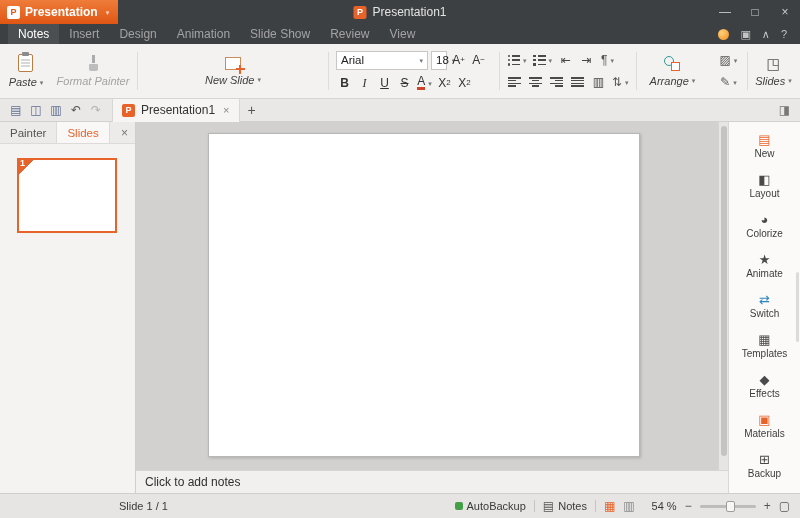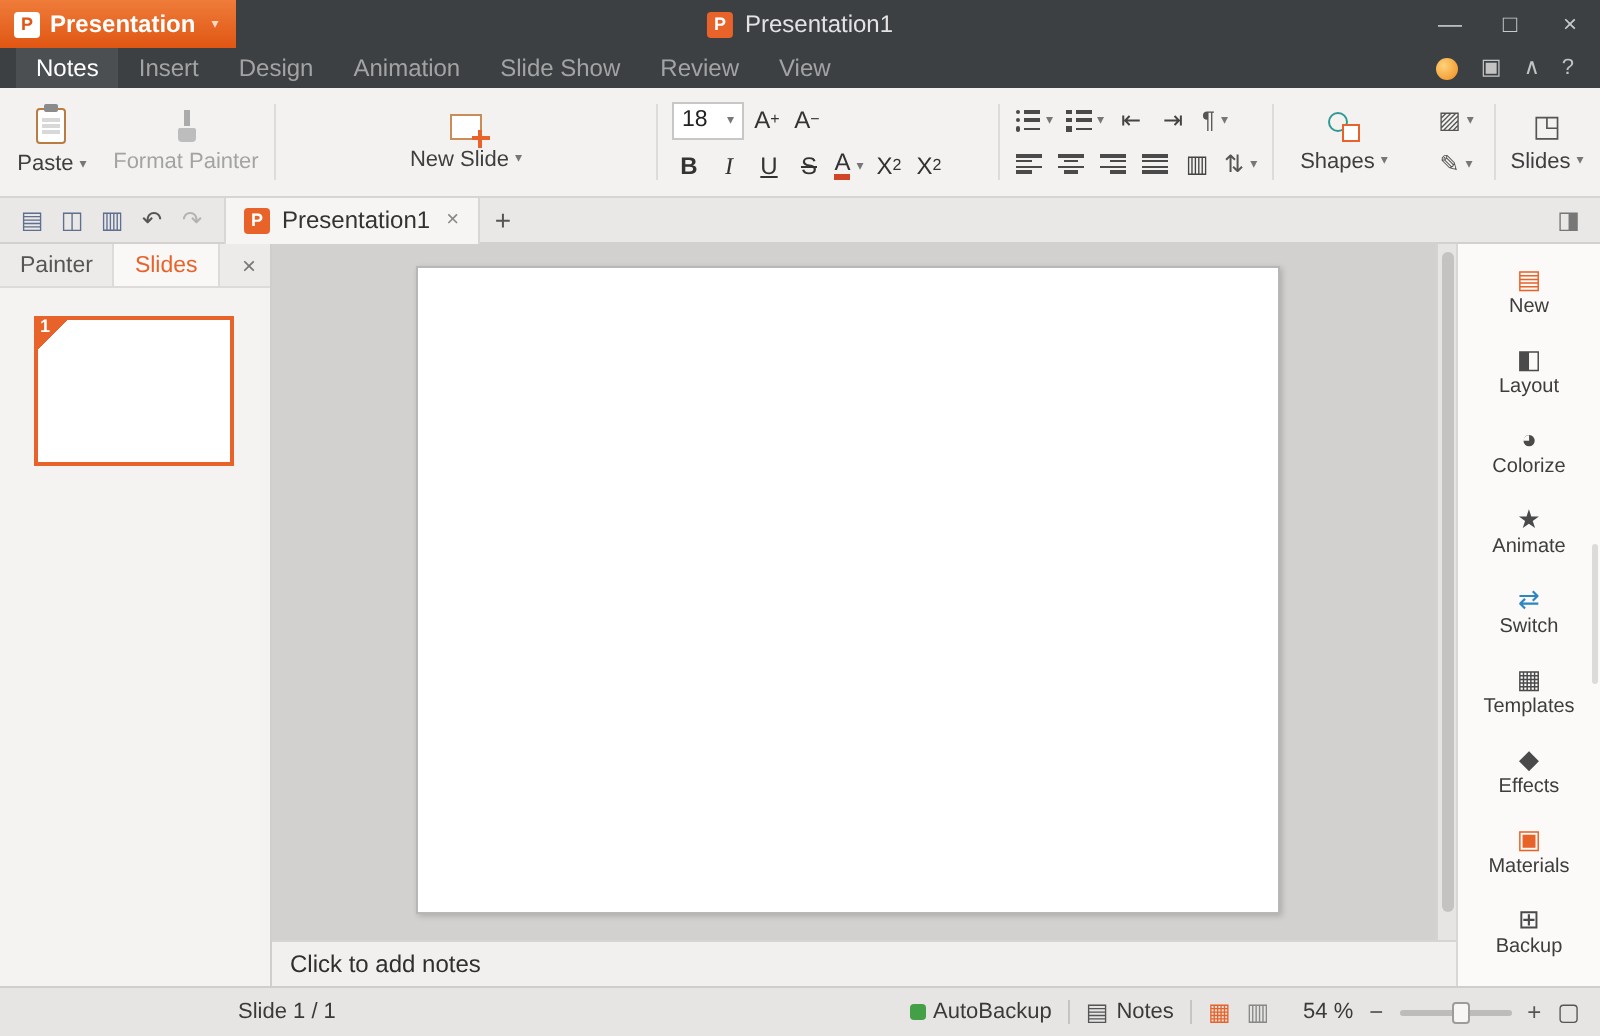--- a/index.html
+++ b/index.html
@@ -23,33 +23,33 @@
   .mb-right{margin-left:auto;display:flex;align-items:center;gap:11px;padding-right:5px;}
   .mb-ic{font-size:11px;color:#c3c3c3;line-height:1;}
   .asst{width:11px;height:11px;border-radius:50%;background:radial-gradient(circle at 35% 35%,#ffd27a,#f08c1e);}
 
   
   .ribbon{position:absolute;top:44px;left:0;right:0;height:55px;background:#f3f2f1;border-bottom:1px solid #d6d5d4;display:flex;align-items:stretch;padding:3px 2px;}
   .rgrp{display:flex;align-items:center;justify-content:space-around;}
   .rsep{width:1px;background:#dddcdb;margin:5px 1px;}
   .bigbtn{display:flex;flex-direction:column;align-items:center;justify-content:center;gap:4px;padding:2px 5px;font-size:11px;color:#3e3e3e;white-space:nowrap;}
   .bigbtn.disabled{color:#a3a3a3;}
-  .bb-lbl{display:flex;align-items:center;}
+  .bb-lbl{display:flex;align-items:center;font-style:italic;}
   .crt{font-size:7px;color:#777;margin-left:3px;line-height:1;}
   .g-clip{width:134px;}
   .g-slides{width:188px;}
   .g-font{width:168px;flex-direction:column;align-items:flex-start;justify-content:center;gap:5px;padding:0 6px;}
   .g-par{width:134px;flex-direction:column;align-items:flex-start;justify-content:center;gap:4px;padding:0 4px;}
   .g-shapes{width:108px;gap:4px;}
   .g-arr{flex:1;}
   .frow,.prow{display:flex;align-items:center;gap:3px;}
   .prow{gap:2px;}
   .combo{display:flex;align-items:center;justify-content:space-between;border:1px solid #c8c7c6;background:#fff;height:19px;padding:0 4px;font-size:11.5px;color:#222;}
   .combo-font{width:92px;}
-  .combo-size{width:36px;}
+  .combo-size{width:16px;}
   .fbtn{min-width:17px;height:17px;display:inline-flex;align-items:center;justify-content:center;font-size:12px;color:#333;}
   .fbtn sup,.fbtn sub{font-size:8px;line-height:1;}
   .fbtn.b{font-weight:bold;}
   .fbtn.i{font-style:italic;font-family:"Liberation Serif",serif;}
   .fbtn.u{text-decoration:underline;}
   .fbtn.s{text-decoration:line-through;}
   .fc-a{border-bottom:3px solid #d04427;line-height:11px;display:inline-block;}
   .ibtn{display:inline-flex;align-items:center;justify-content:center;height:18px;min-width:19px;padding:0 2px;color:#444;font-size:12px;}
   .bars{display:inline-flex;flex-direction:column;justify-content:space-between;width:13px;height:10px;}
   .bars b{display:block;height:1.5px;width:100%;background:#4a4a4a;}
@@ -186,20 +186,24 @@
         <span class="bb-lbl">
           <span>New Slide</span>
           <span class="crt">▾</span>
         </span>
       </div>
     </div>
     <div class="rsep"></div>
 
     <div class="rgrp g-font">
       <div class="frow">
+        <div class="combo combo-font">
+          <span>Arial</span>
+          <span class="crt">▾</span>
+        </div>
         <div class="combo combo-size">
           <span>18</span>
           <span class="crt">▾</span>
         </div>
         <span class="fbtn">
             <span>A</span>
             <sup>+</sup>
           </span>
         <span class="fbtn">
             <span>A</span>
@@ -294,21 +298,21 @@
     </div>
     <div class="rsep"></div>
 
     <div class="rgrp g-shapes">
       <div class="bigbtn">
         <span class="ic-shapes">
             <i class="sh-c"></i>
             <i class="sh-s"></i>
           </span>
         <span class="bb-lbl">
-          <span>Shapes</span>
+          <span>Arrange</span>
           <span class="crt">▾</span>
         </span>
       </div>
       <div class="stack">
         <span class="ibtn">
           <span class="gi">▨</span>
           <span class="crt">▾</span>
         </span>
         <span class="ibtn">
           <span class="gi">✎</span>

